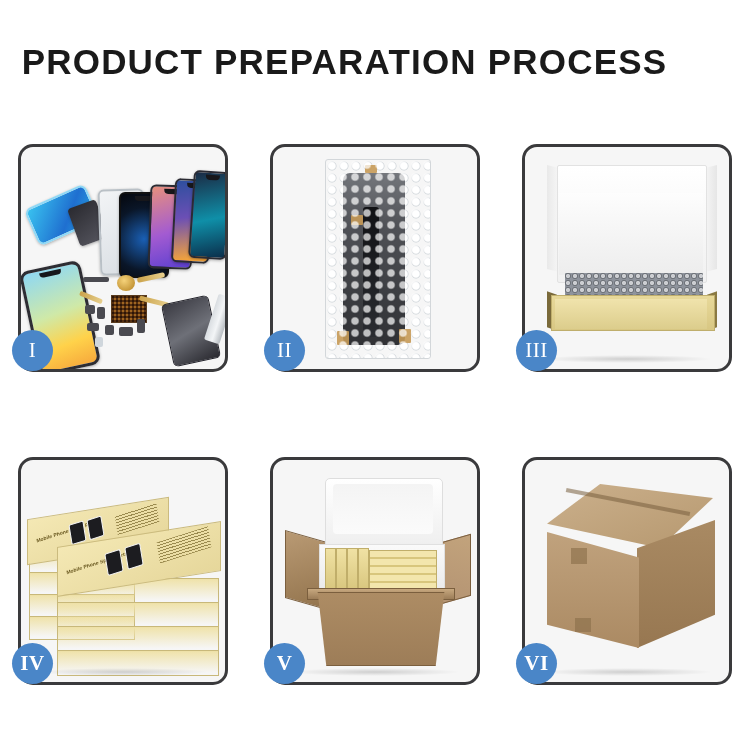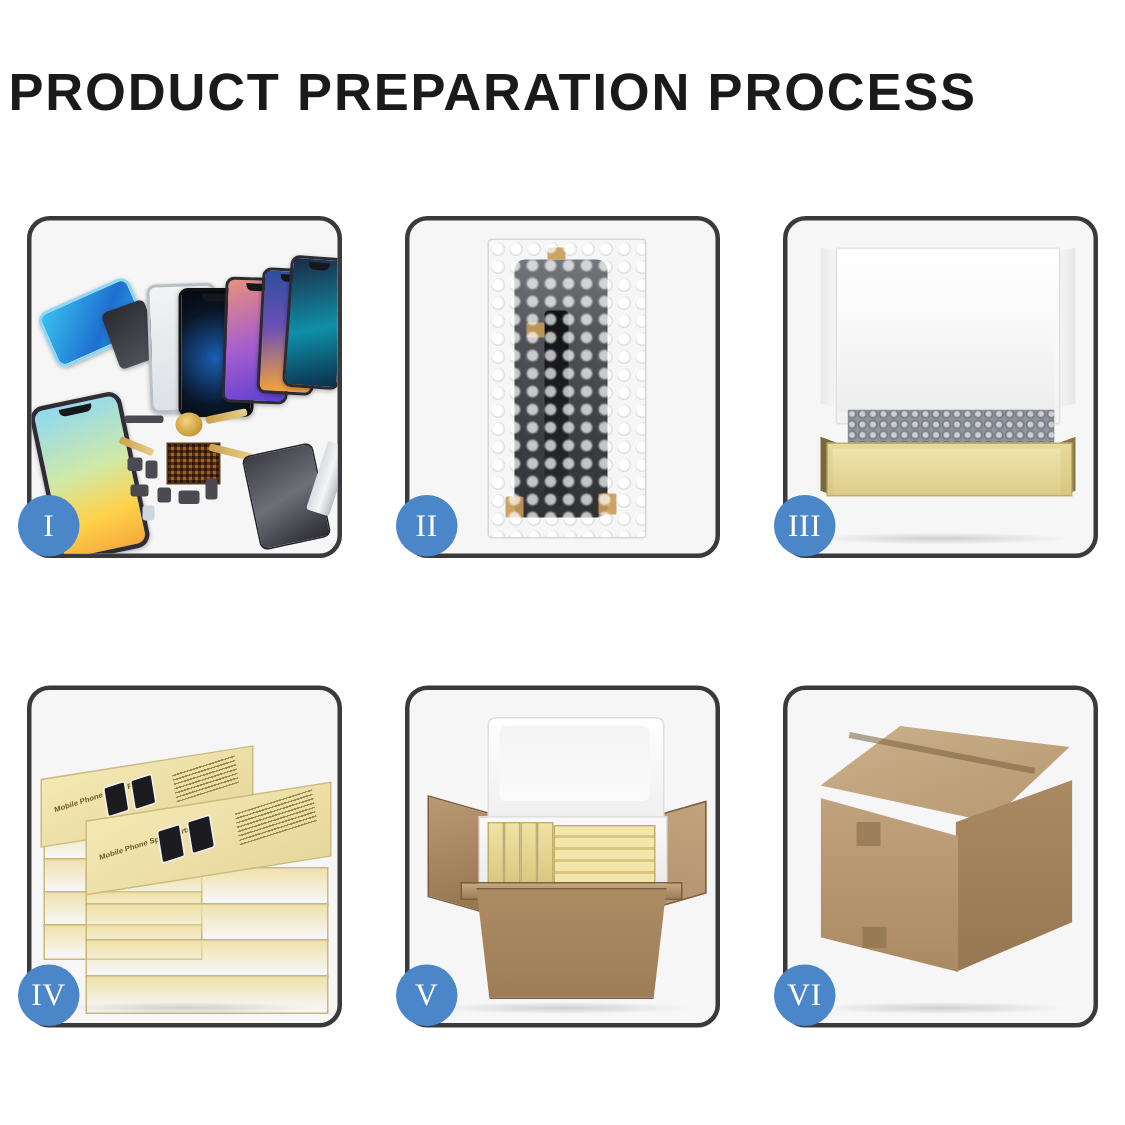--- a/index.html
+++ b/index.html
@@ -4,21 +4,21 @@
 <style>
   html,body{margin:0;padding:0;}
   body{
     width:750px;height:750px;
     background:#ffffff;
     font-family:"Liberation Sans", sans-serif;
     overflow:hidden;
     position:relative;
   }
   .header{
-    position:absolute;left:0;top:0;width:657px;text-align:center;
+    position:absolute;left:16px;top:0;width:657px;text-align:center;
   }
   .title{
     margin:0;padding-top:42px;
     font-size:35px;font-weight:700;letter-spacing:1.2px;
     color:#1a1a1a;font-family:"Liberation Sans", sans-serif;
     white-space:nowrap;
   }
   .subtitle{
     margin:0;padding-top:13px;
     font-size:15.2px;font-weight:400;color:#2b2b2b;
@@ -48,21 +48,21 @@
     width:41px;height:41px;border-radius:50%;
     background:#4a86c8;
     color:#ffffff;
     font-family:"Liberation Serif", serif;
     font-size:21px;
     display:flex;align-items:center;justify-content:center;
     letter-spacing:0.5px;
     z-index:40;
   }
   .b-r0{top:330px;}
-  .b-r1{top:643px;}
+  .b-r1{top:643px;font-weight:bold;}
   .b-c0{left:12px;}
   .b-c1{left:264px;}
   .b-c2{left:516px;}
 
   
   .phone{position:absolute;border-radius:5px;box-shadow:0 1px 3px rgba(0,0,0,.3);}
   .ph-blue{
     left:8px;top:48px;width:62px;height:36px;
     background:linear-gradient(135deg,#39c3f0,#1f6fd0 60%,#27a9e3);
     border-radius:7px;transform:rotate(-24deg);

